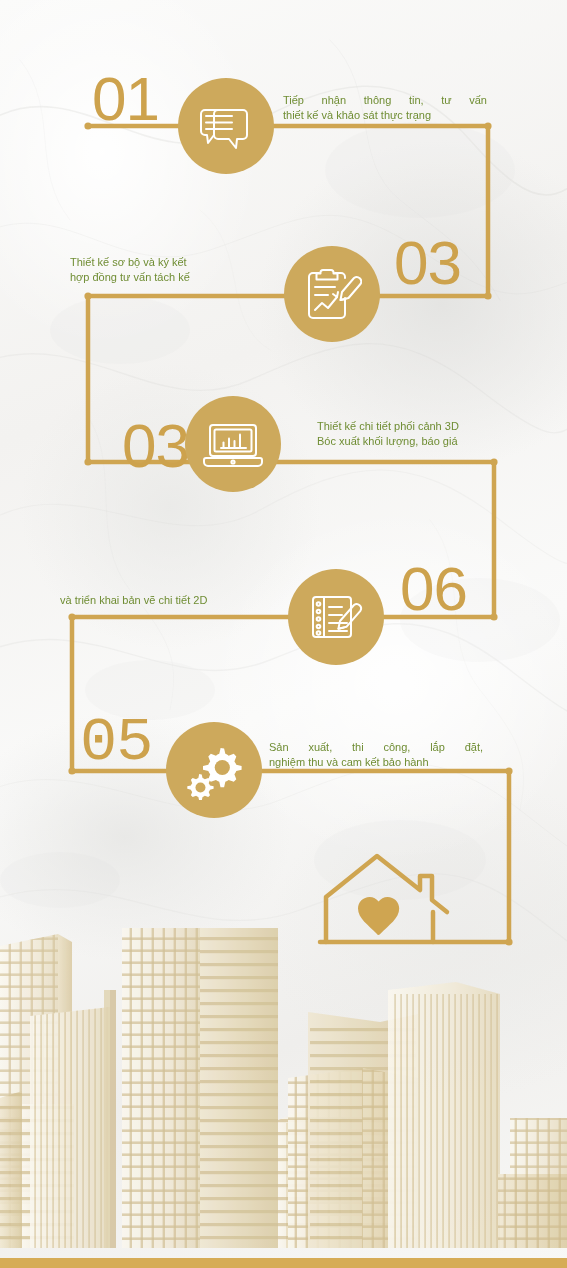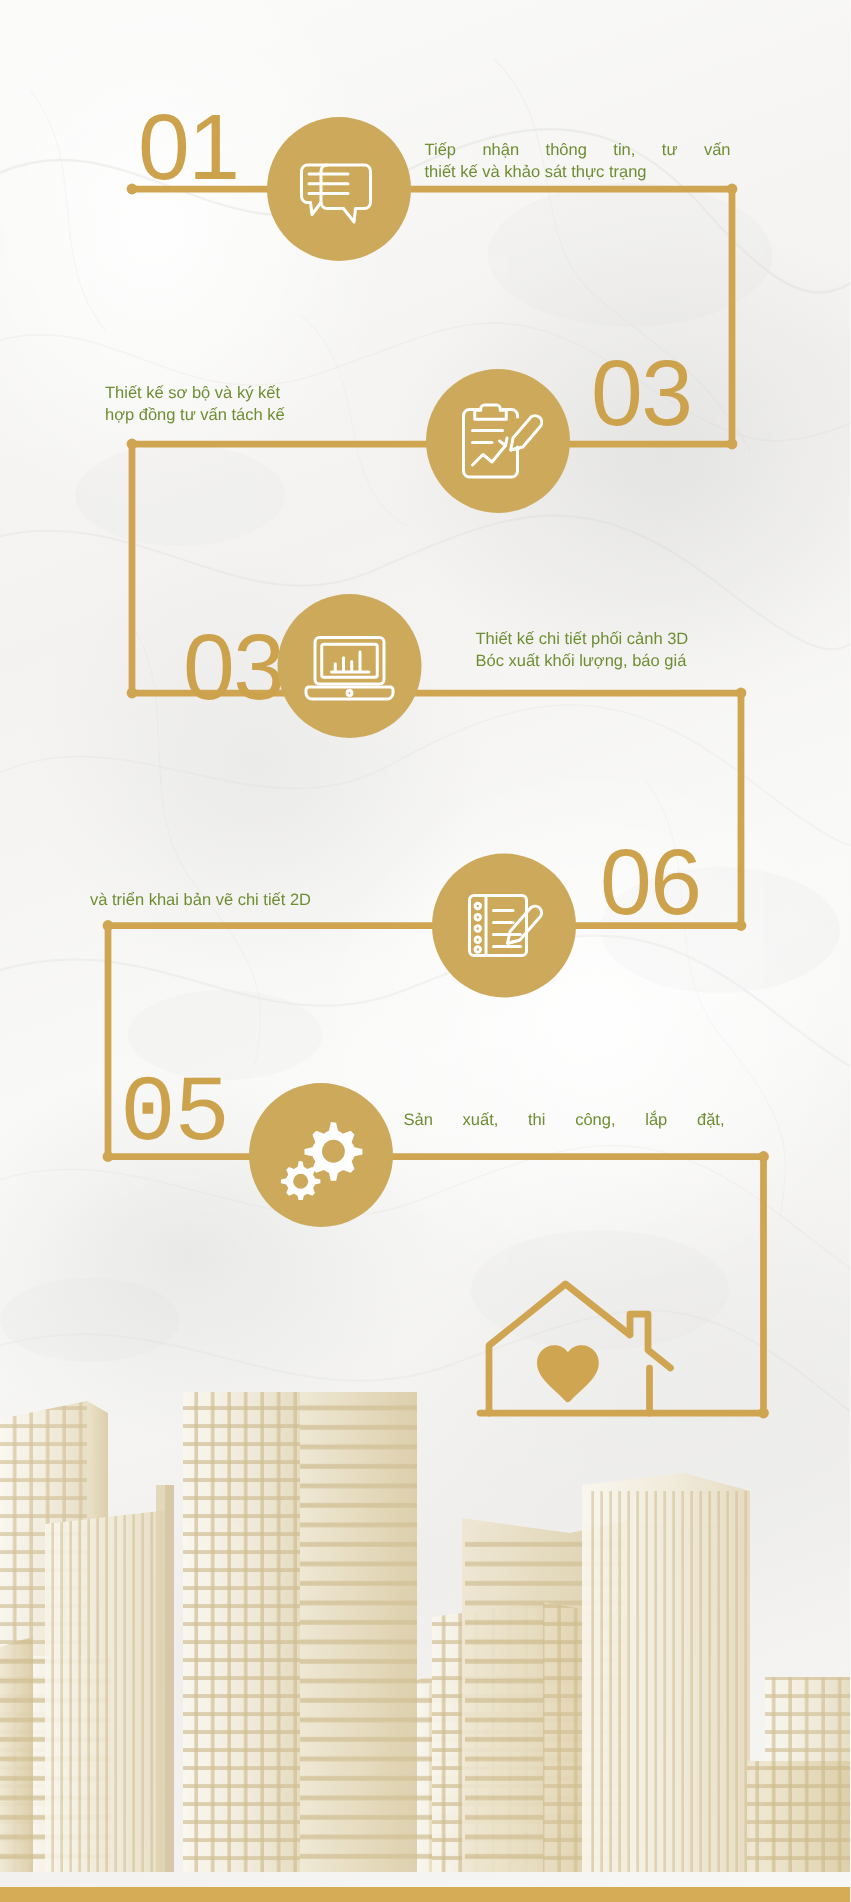--- a/index.html
+++ b/index.html
@@ -391,16 +391,17 @@
                    l1.3 3.45 l-1.75 1.75 l-3.45 -1.3 a9.8 9.8 0 0 1 -2.25 1.3 l-0.85 3.6 l-2.5 0
                    l-0.85 -3.6 a9.8 9.8 0 0 1 -2.25 -1.3 l-3.45 1.3 l-1.75 -1.75 l1.3 -3.45
                    a9.8 9.8 0 0 1 -1.3 -2.25 l-3.6 -0.85 l0 -2.5 l3.6 -0.85 a9.8 9.8 0 0 1 1.3 -2.25
                    l-1.3 -3.45 l1.75 -1.75 l3.45 1.3 a9.8 9.8 0 0 1 2.25 -1.3 z"></path>
           <circle cx="17.45" cy="47.5" r="5" fill="#cda95c"></circle>
         </g>
       </svg>
     </div>
     <div class="caption just" style="left:269px; top:740px; width:214px;">
       <span class="j">Sản xuất, thi công, lắp đặt,</span>
+      <span>nghiệm thu và cam kết bảo hành</span>
     </div>
   </div>
 
 </div>
 
 </body></html>

